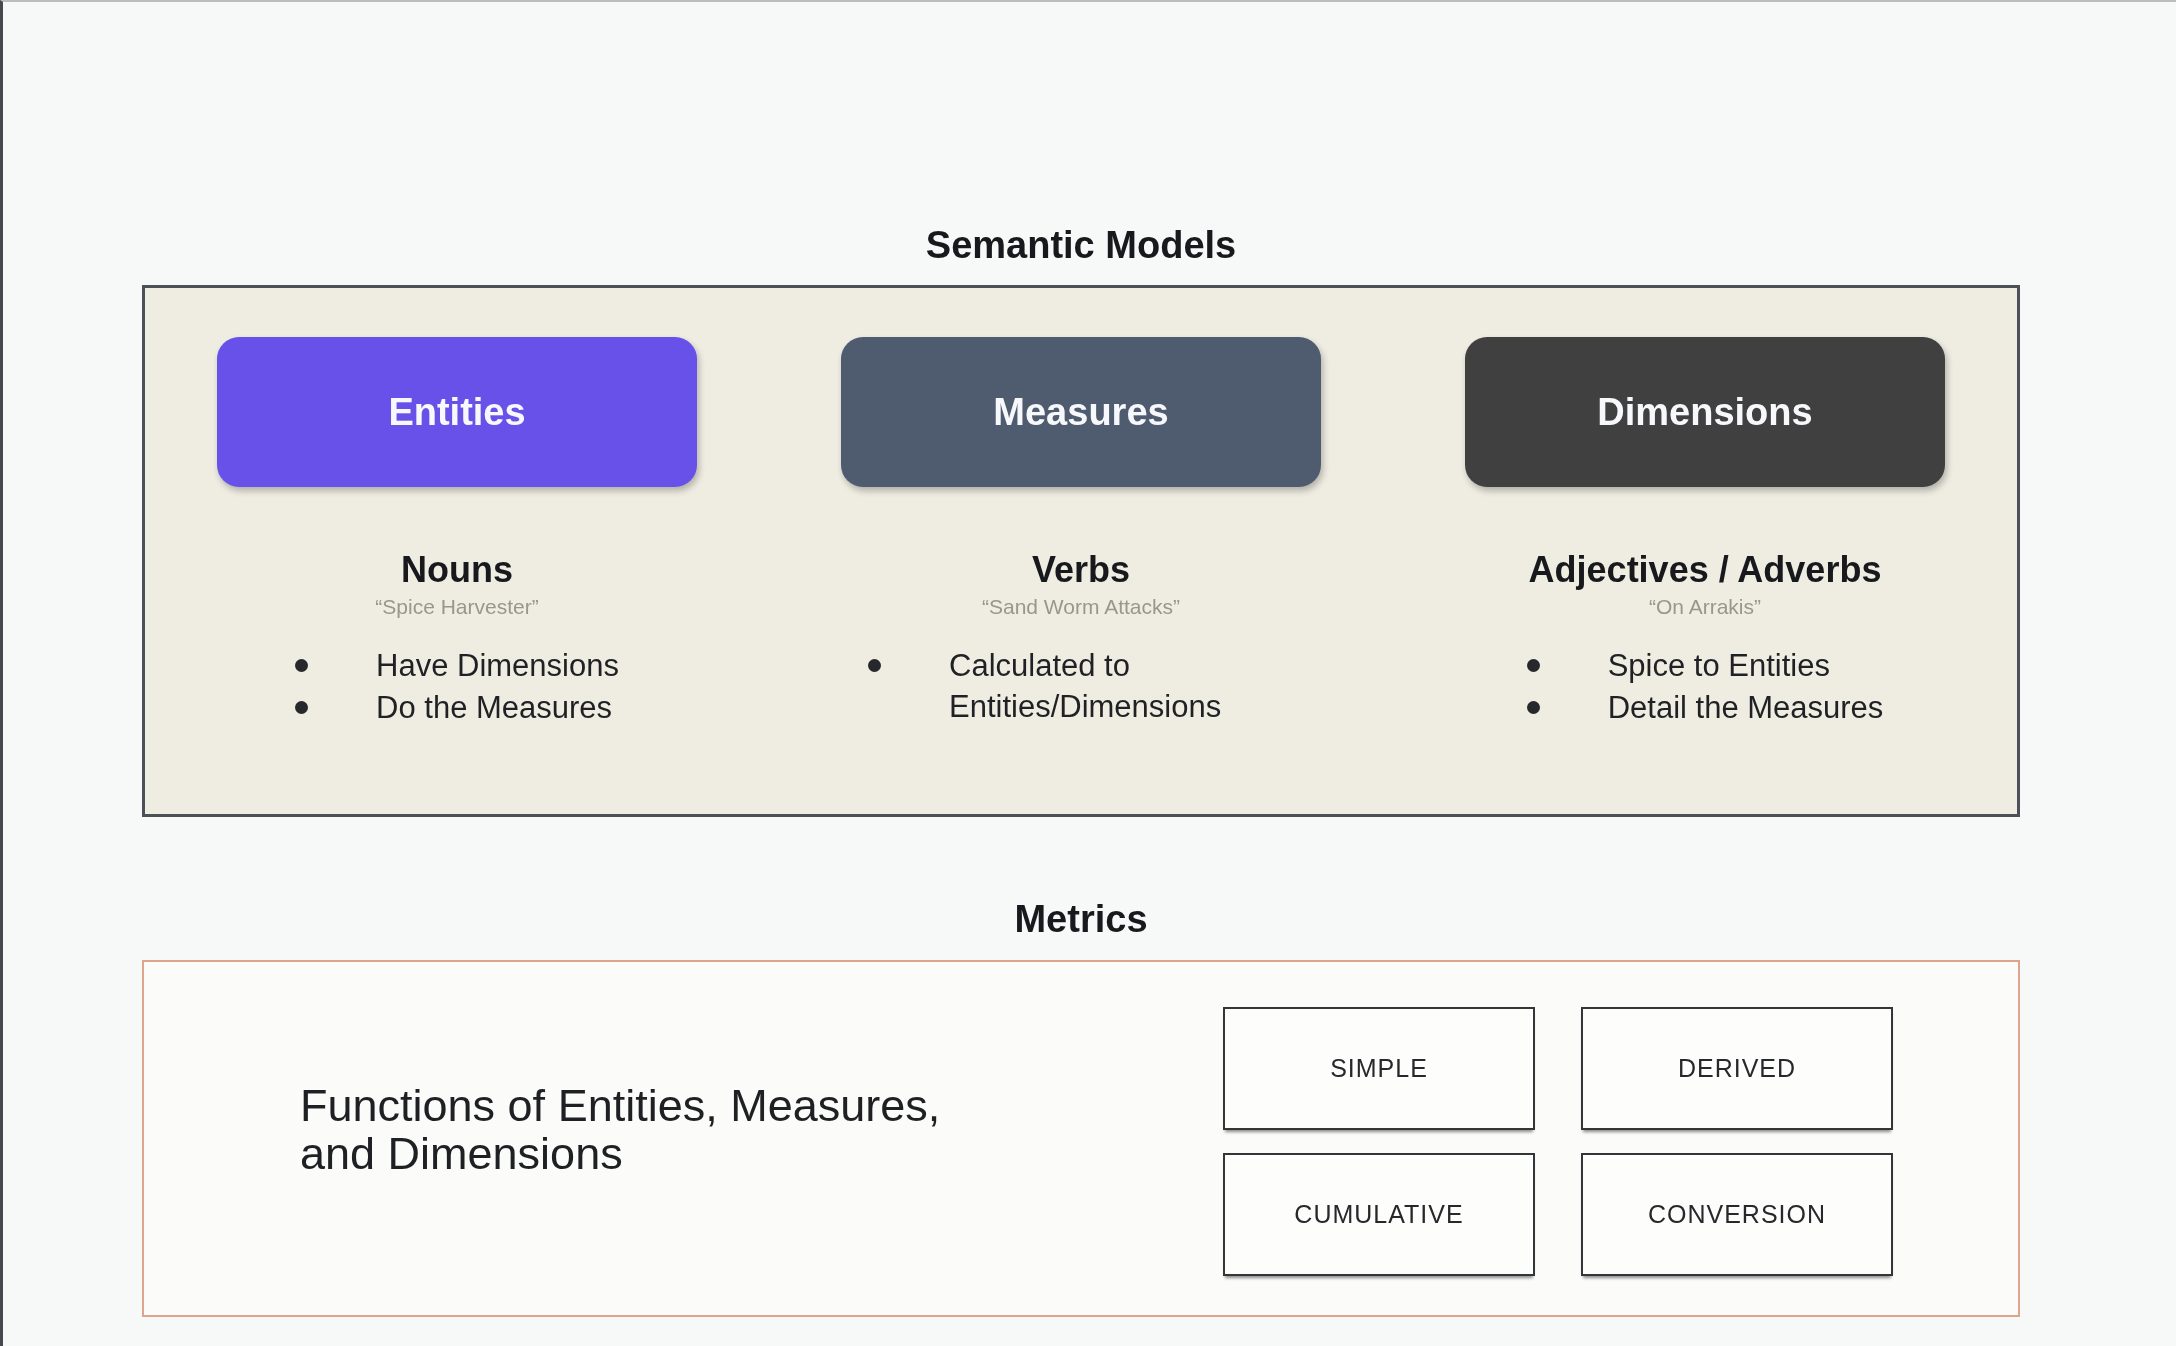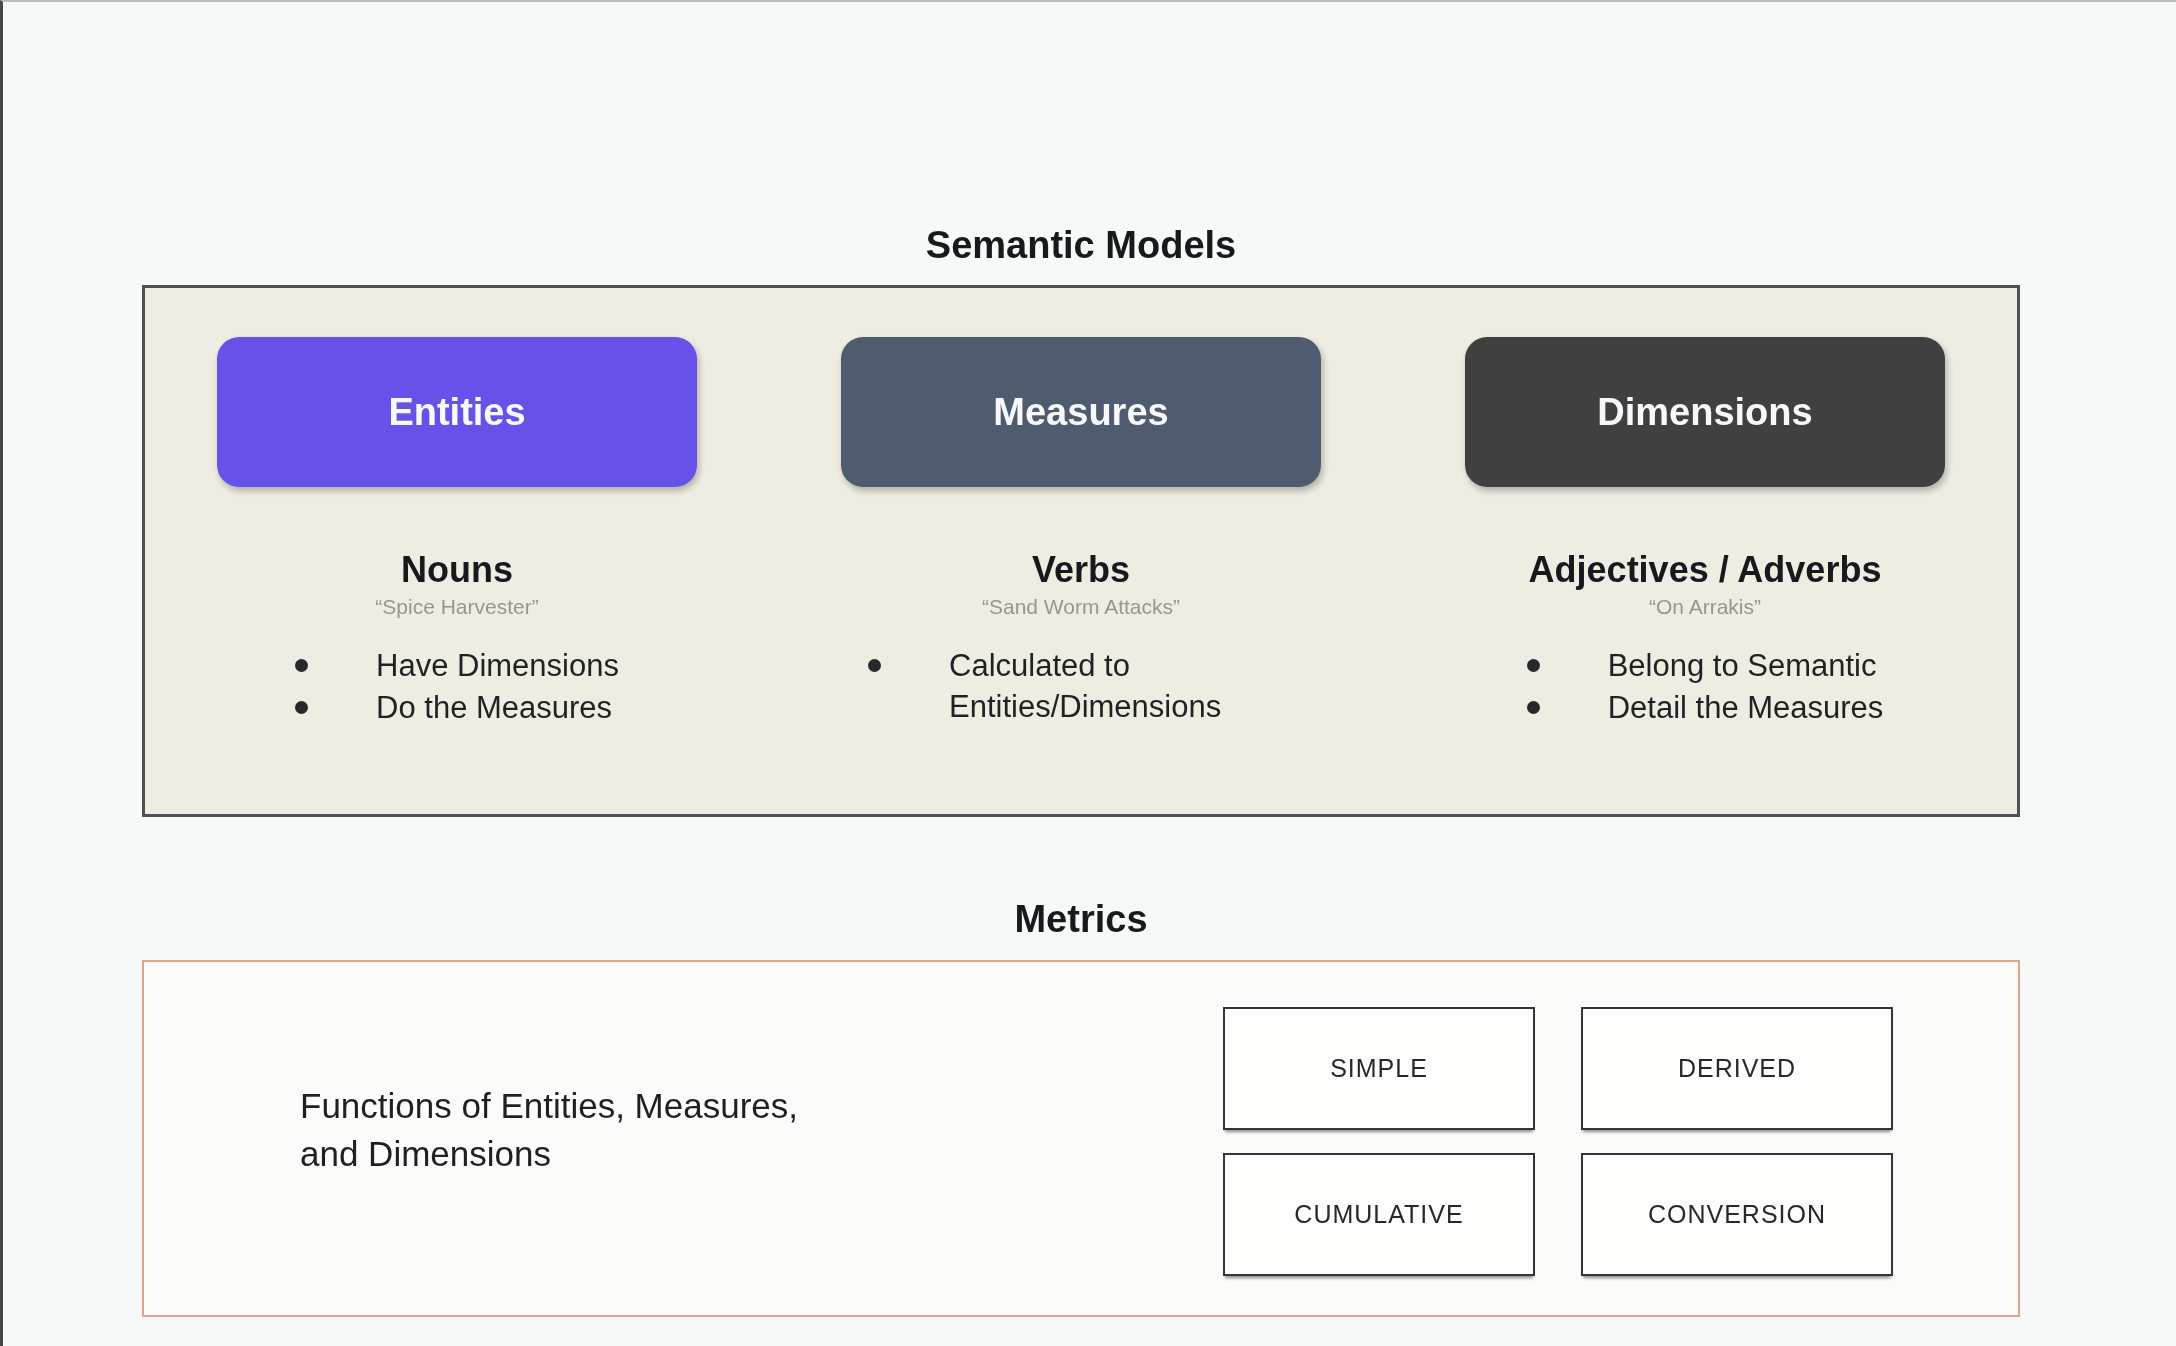--- a/index.html
+++ b/index.html
@@ -44,21 +44,21 @@
     margin-top:14px; margin-right:68px; flex:0 0 auto;
   }
   .bullet-text { font-size:31px; line-height:41px; color:#1f2124; max-width:345px; }
 
   .metrics-box {
     position:absolute; left:139px; top:958px; width:1878px; height:357px;
     background:#fbfcfa; border:2px solid #dfa48e;
   }
   .metrics-desc {
     position:absolute; left:156px; top:120px;
-    font-size:35px; line-height:48px; color:#1e2023;
+    font-size:45px; line-height:48px; color:#1e2023;
   }
   .metrics-grid {
     position:absolute; left:1079px; top:45px;
     display:grid; grid-template-columns:312px 312px; grid-auto-rows:123px;
     column-gap:46px; row-gap:23px;
   }
   .metric-cell {
     background:#fdfdfc; border:2px solid #323639;
     display:flex; align-items:center; justify-content:center;
     font-size:25px; letter-spacing:1px; color:#26282b;
@@ -100,21 +100,21 @@
           </div>
         </div>
       </div>
       <div class="sm-col">
         <div class="pill" style="background: #404040;">Dimensions</div>
         <div class="role-heading">Adjectives / Adverbs</div>
         <div class="quote">“On Arrakis”</div>
         <div class="bullet-list">
           <div class="bullet-item">
             <span class="bullet-dot"></span>
-            <span class="bullet-text">Belong to Semantic</span>
+            <span class="bullet-text">Spice to Entities</span>
           </div>
           <div class="bullet-item">
             <span class="bullet-dot"></span>
             <span class="bullet-text">Detail the Measures</span>
           </div>
         </div>
       </div>
     </div>
 
   <div class="section-heading metrics-heading">Metrics</div>

